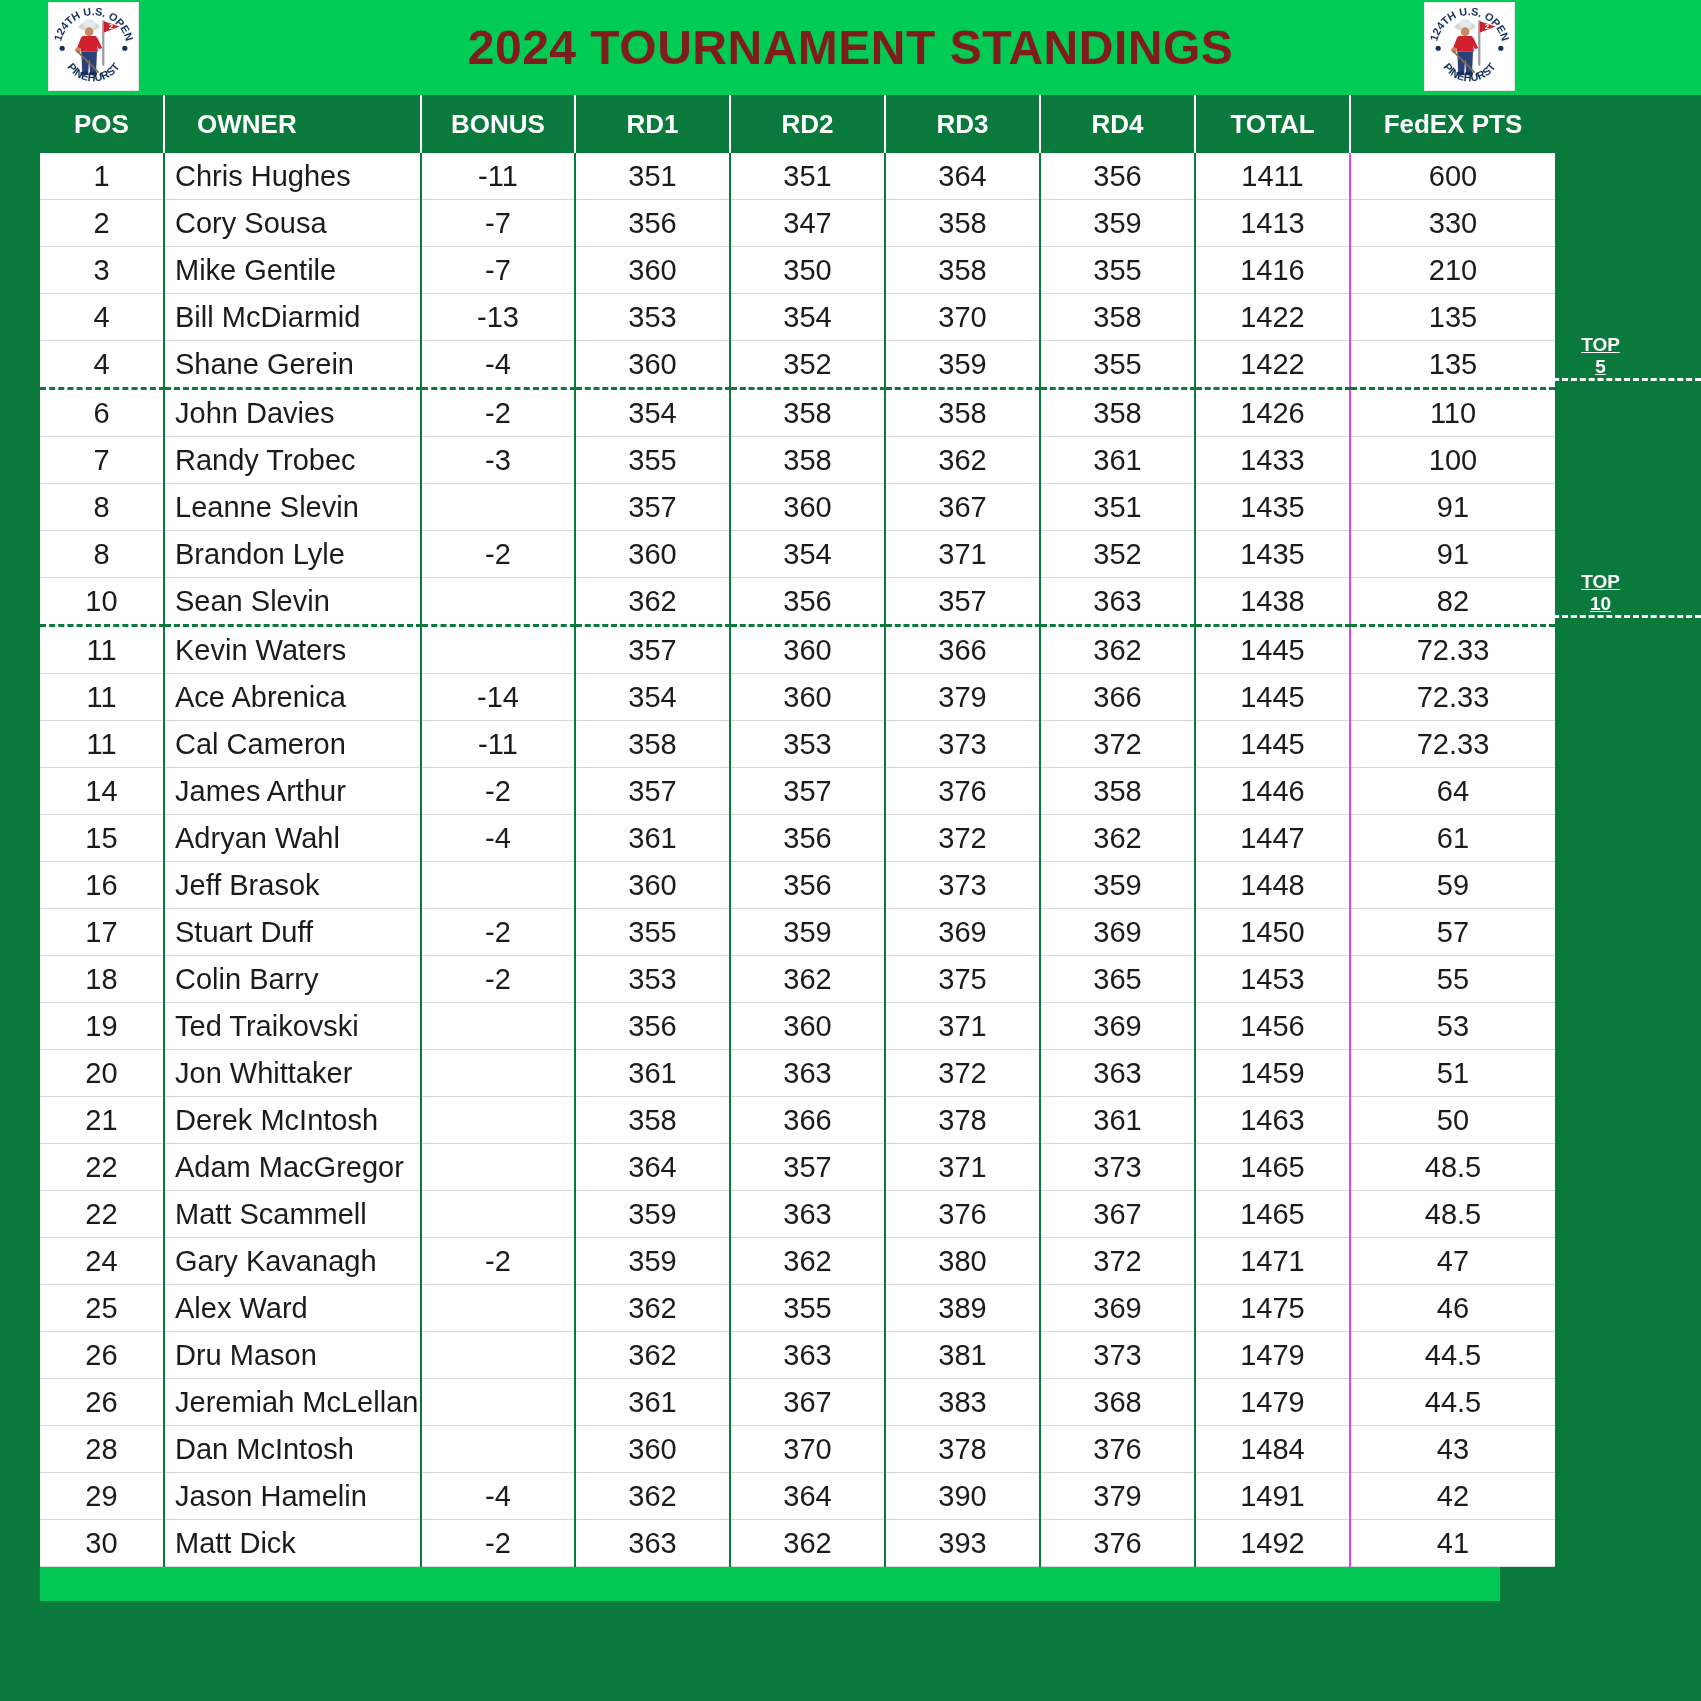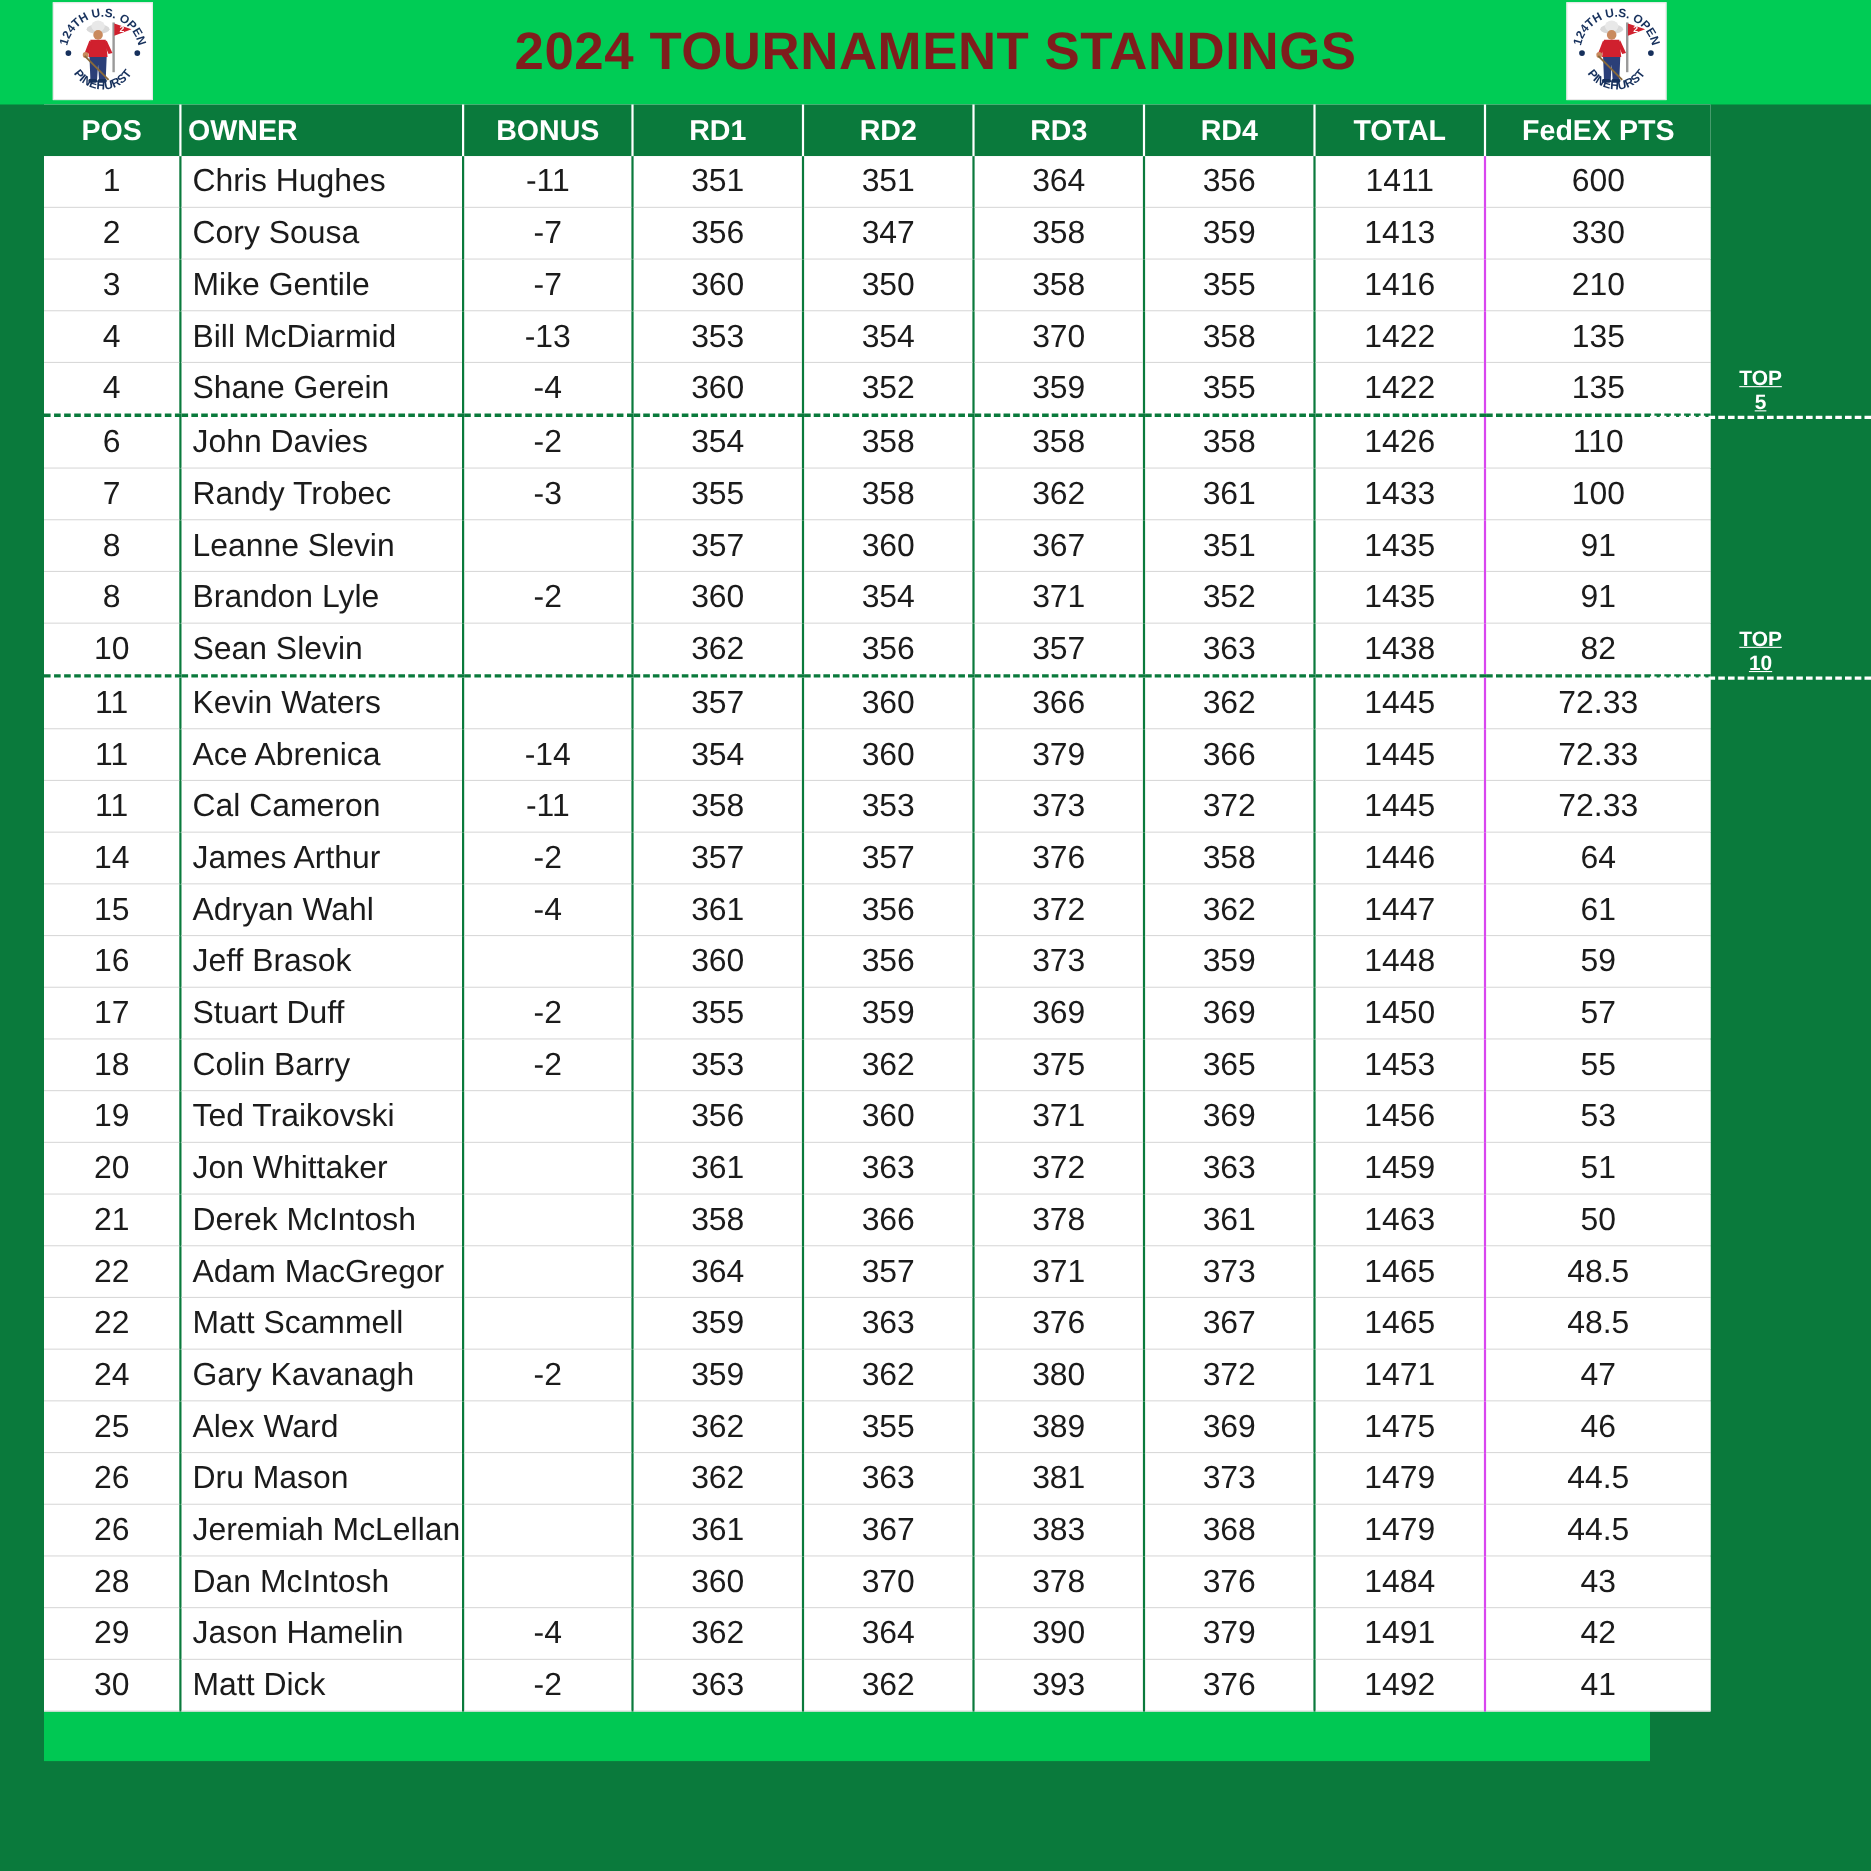--- a/index.html
+++ b/index.html
@@ -68,29 +68,29 @@
     border-collapse: collapse;
     width: 1460px;
     table-layout: fixed;
     background: #ffffff;
   }
   table.standings th {
     background: #0A7A3C;
     color: #ffffff;
     font-size: 26px;
     font-weight: bold;
-    height: 47px;
+    height: 58px;
     padding: 0 10px;
     border-right: 2px solid #ffffff;
     font-family: "Liberation Sans", sans-serif;
     white-space: nowrap;
   }
   table.standings th:last-child { border-right: none; }
   table.standings th.th-pos    { text-align: center; }
-  table.standings th.th-owner  { text-align: left; padding-left: 6px; }
+  table.standings th.th-owner  { text-align: left; padding-left: 32px; }
   table.standings th.th-num    { text-align: center; }
 
   table.standings td {
     font-size: 29px;
     color: #1b1b1b;
     height: 46px;
     padding: 0 10px;
     border-bottom: 1px solid #d9d9d9;
     font-family: "Liberation Sans", sans-serif;
     background: #ffffff;

